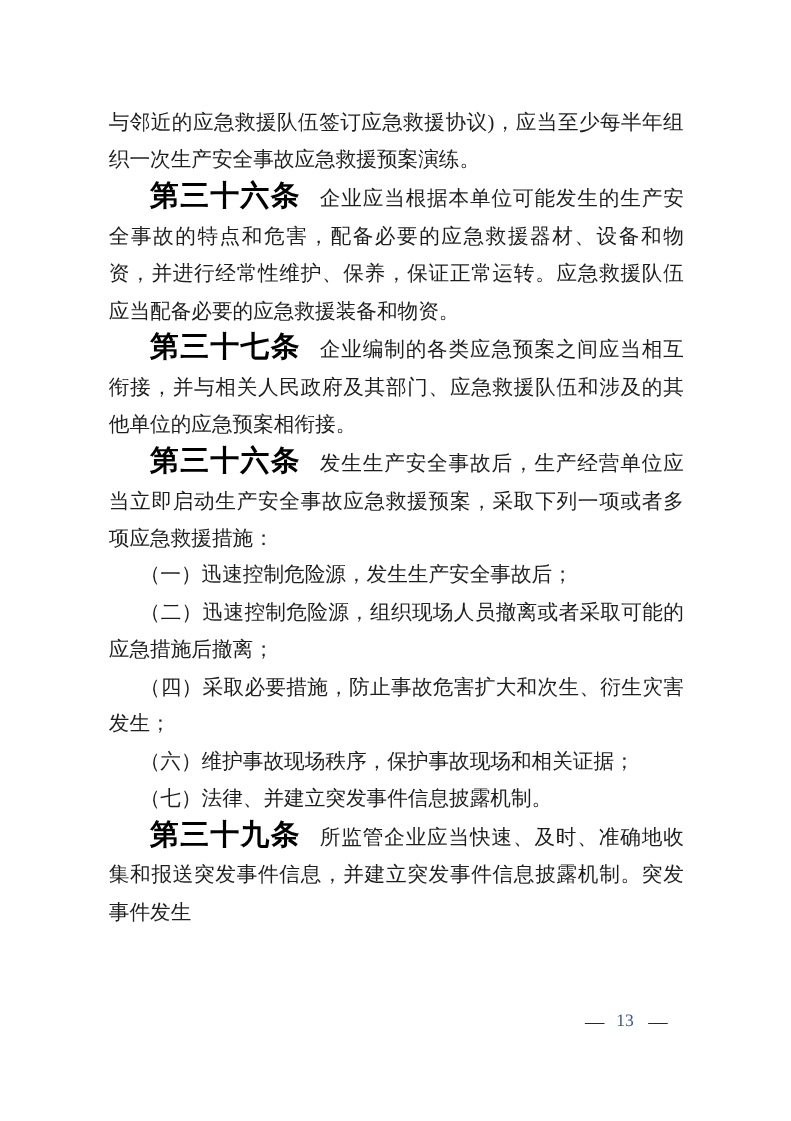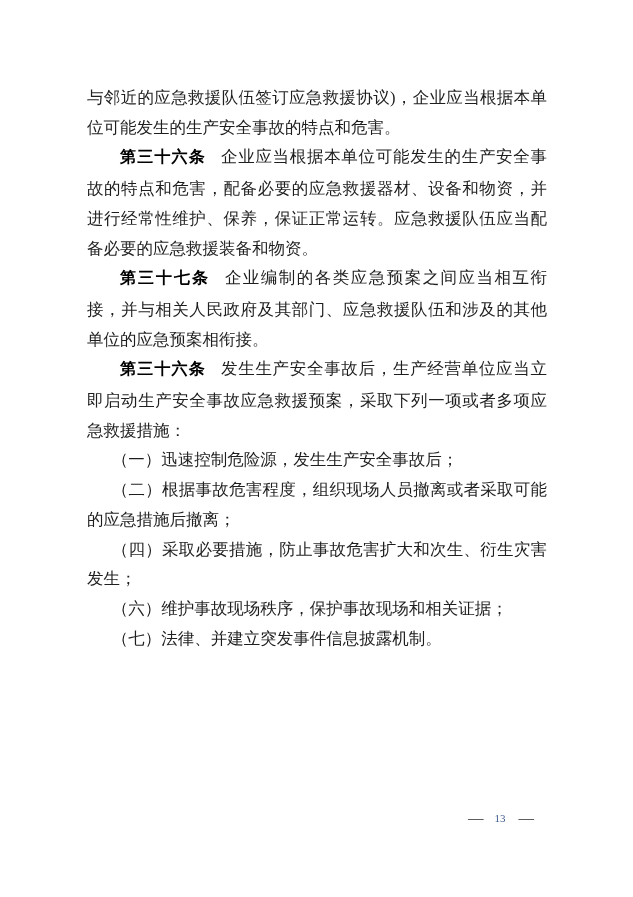--- a/index.html
+++ b/index.html
@@ -37,23 +37,23 @@
   p.continuation {
     text-indent: 0;
   }
   p.article {
     text-indent: 2em;
   }
   p.item {
     text-indent: 1.5em;
   }
   .article-head {
-    font-family: Liberation Mono, monospace;
+    font-family: Liberation Sans, sans-serif;
     font-weight: 700;
-    font-size: 16px;
+    font-size: 23px;
     color: #000000;
     letter-spacing: 0.5px;
     margin-right: 15px;
   }
   .footer {
     position: absolute;
     top: 806px;
     left: 468px;
     width: 64px;
     height: 24px;
@@ -62,39 +62,40 @@
     align-items: center;
     font-size: 15.5px;
     color: #1e1e1e;
   }
   .footer .dash {
     line-height: 1;
     letter-spacing: -2px;
   }
   .footer .pagenum {
     color: #3b5a8e;
-    font-size: 11px;
+    font-size: 14px;
   }
 </style>
 </head>
 <body>
 
 <div class="page">
 
   <div class="doc-body">
 
-  <p class="continuation"><span>与邻近的应急救援队伍签订应急救援协议)，企业应当根据本单位可能发生的生产安全事故的特点和危害。</span></p>
+  <p class="continuation"><span>与邻近的应急救援队伍签订应急救援协议)，应当至少每半年组织一次生产安全事故应急救援预案演练。</span></p>
       <p class="article"><span class="article-head">第三十六条</span><span>企业应当根据本单位可能发生的生产安全事故的特点和危害，配备必要的应急救援器材、设备和物资，并进行经常性维护、保养，保证正常运转。应急救援队伍应当配备必要的应急救援装备和物资。</span></p>
       <p class="article"><span class="article-head">第三十七条</span><span>企业编制的各类应急预案之间应当相互衔接，并与相关人民政府及其部门、应急救援队伍和涉及的其他单位的应急预案相衔接。</span></p>
       <p class="article"><span class="article-head">第三十六条</span><span>发生生产安全事故后，生产经营单位应当立即启动生产安全事故应急救援预案，采取下列一项或者多项应急救援措施：</span></p>
       <p class="item"><span>（一）迅速控制危险源，发生生产安全事故后；</span></p>
-      <p class="item"><span>（二）根据事故危害程度，组织现场人员撤离或者采取可能的应急措施后撤离；</span></p>
+      <p class="item"><span>（二）迅速控制危险源，组织现场人员撤离或者采取可能的应急措施后撤离；</span></p>
       <p class="item"><span>（四）采取必要措施，防止事故危害扩大和次生、衍生灾害发生；</span></p>
       <p class="item"><span>（六）维护事故现场秩序，保护事故现场和相关证据；</span></p>
       <p class="item"><span>（七）法律、并建立突发事件信息披露机制。</span></p>
+      <p class="article"><span class="article-head">第三十九条</span><span>所监管企业应当快速、及时、准确地收集和报送突发事件信息，并建立突发事件信息披露机制。突发事件发生</span></p>
     </div>
 
   <div class="footer">
     <span class="dash">—</span>
     <span class="pagenum">13</span>
     <span class="dash">—</span>
   </div>
 
 </div>
 

